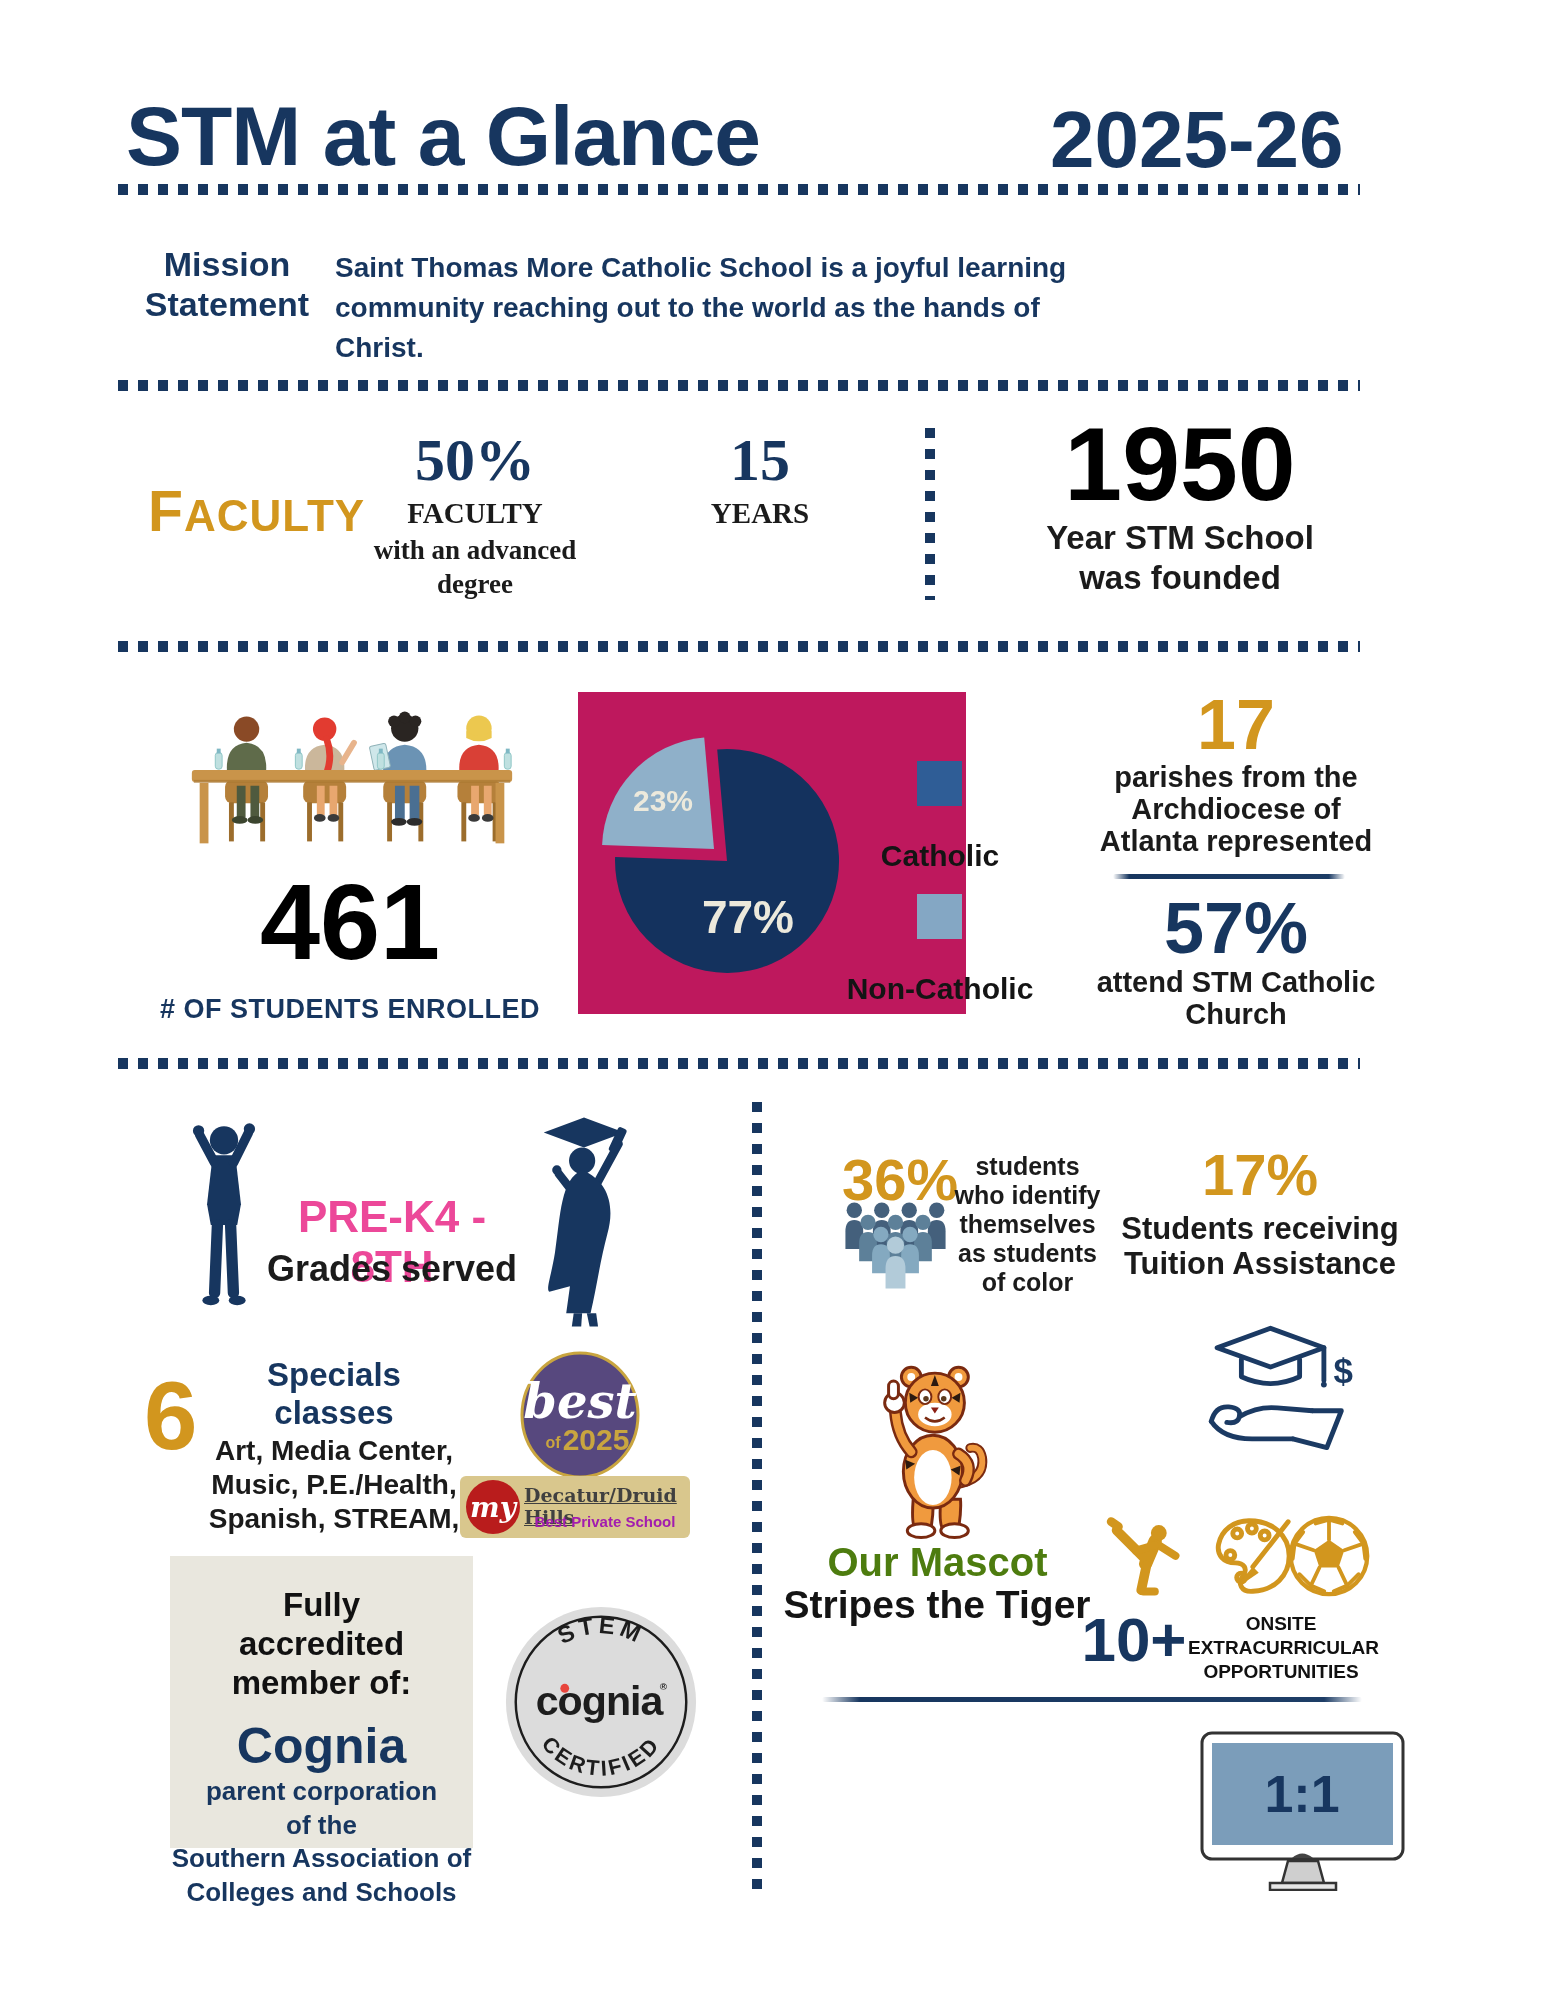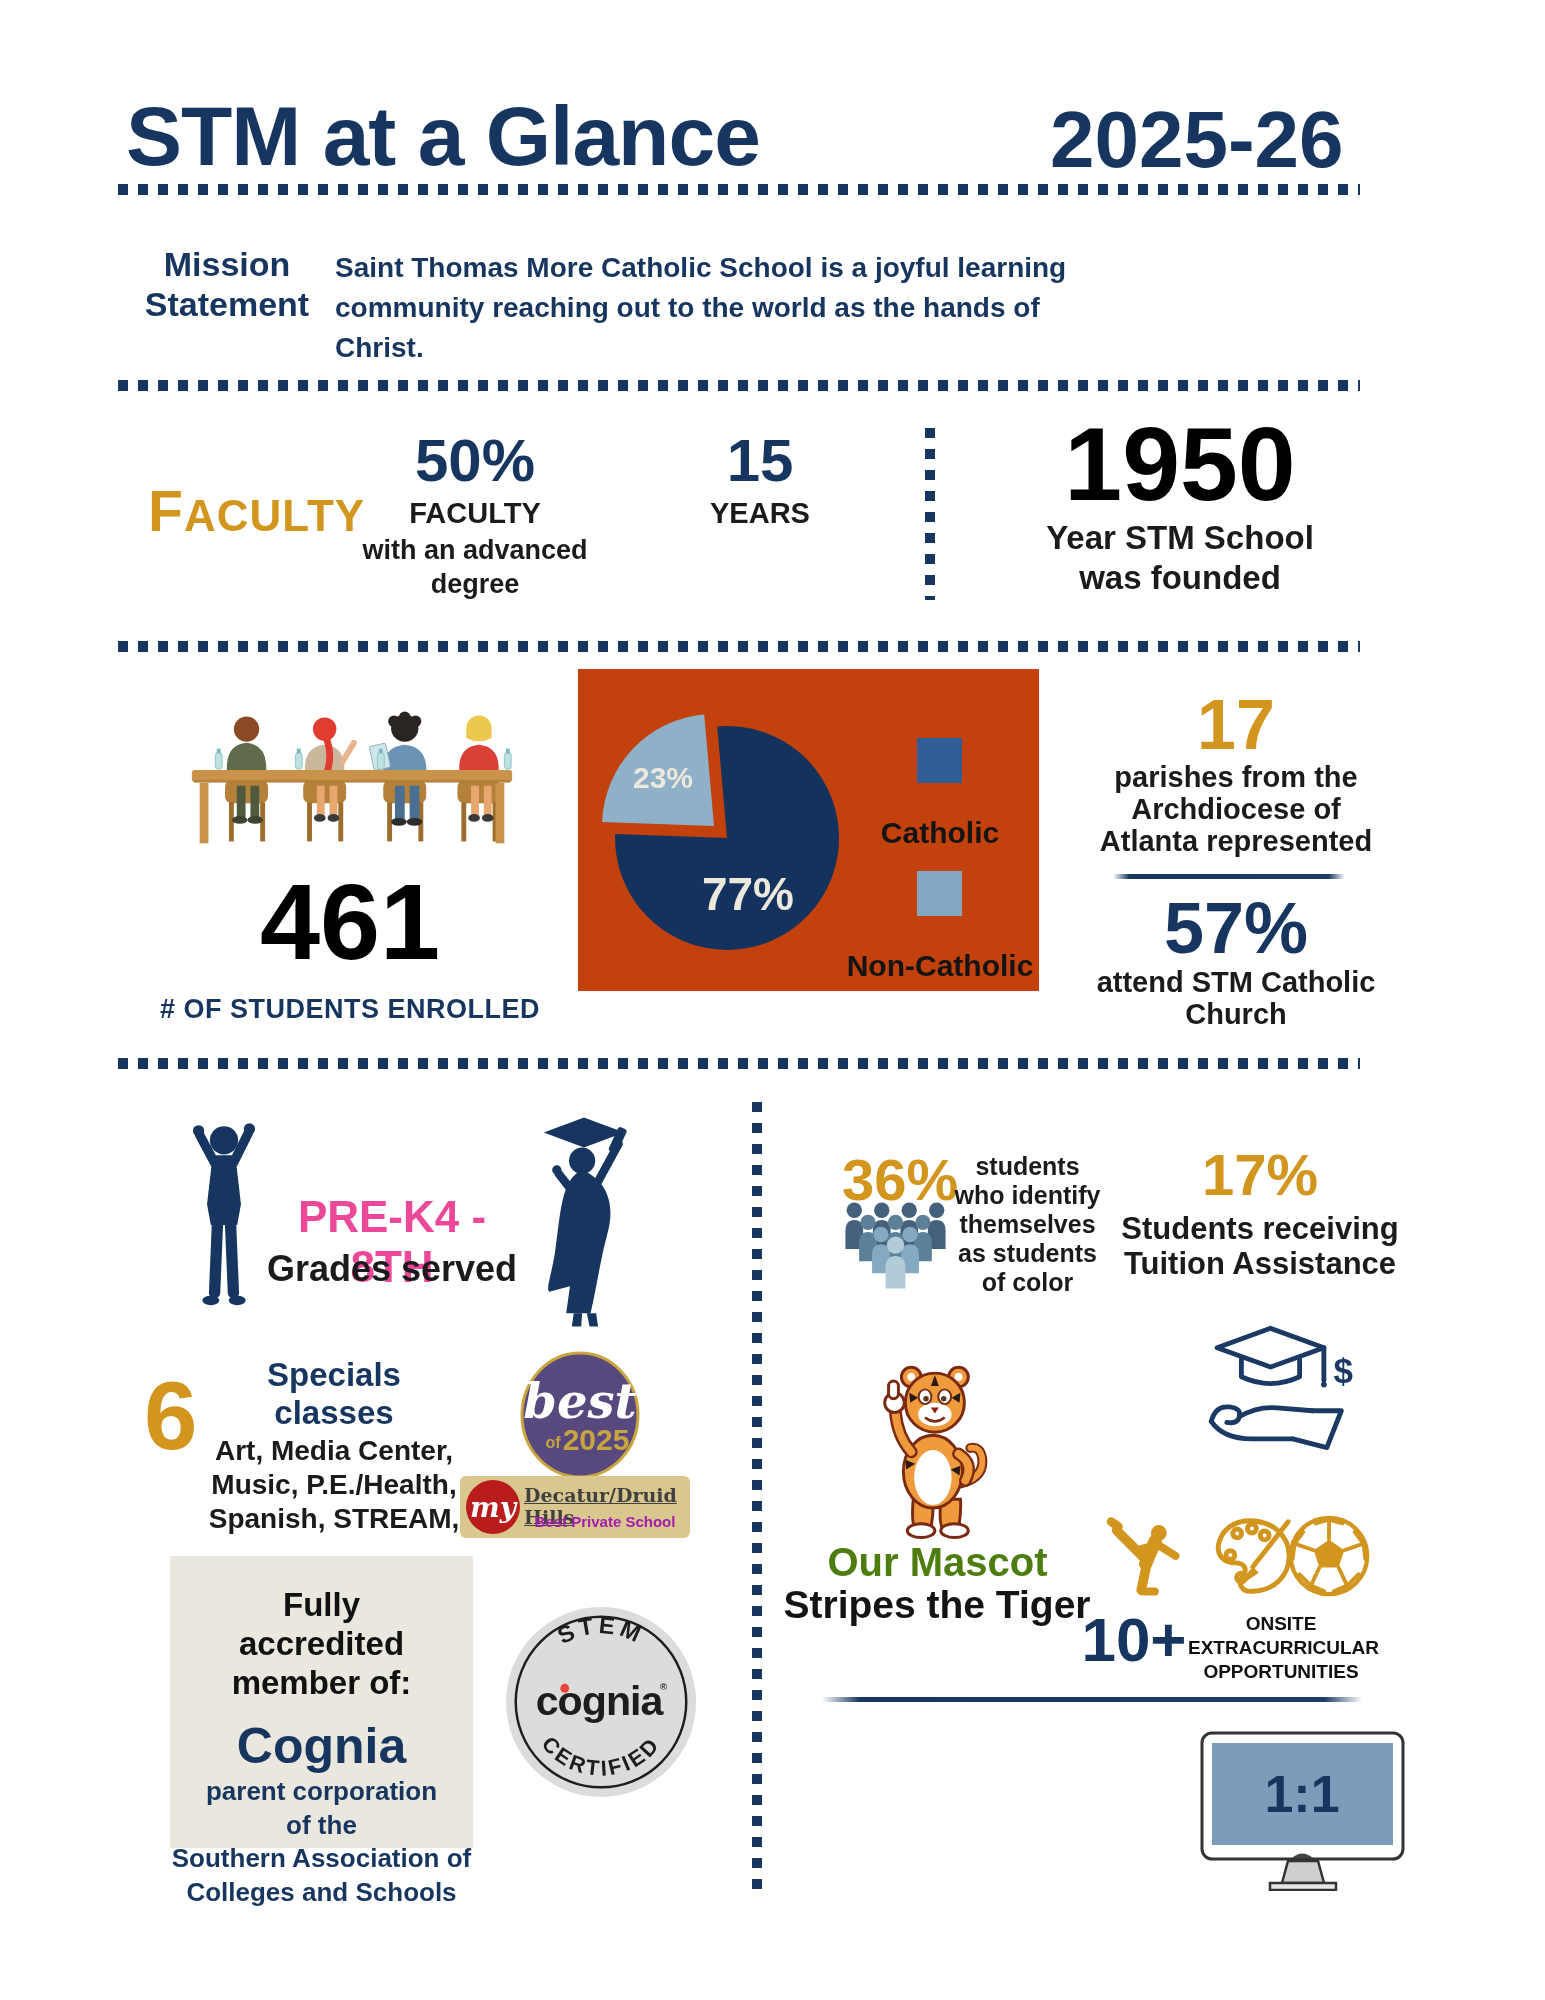--- a/index.html
+++ b/index.html
@@ -24,36 +24,36 @@
   .title{left:126px;top:88px;font-size:84px;letter-spacing:-1px;}
   .year{left:1050px;top:94px;font-size:80px;}
 
   
   .mission-label{left:132px;top:244px;width:190px;font-size:34px;line-height:1.18;}
   .mission-text{left:335px;top:248px;width:750px;font-size:28px;line-height:1.42;}
 
   
   .faculty-label{left:148px;top:478px;font-size:44px;letter-spacing:1px;}
   .faculty-label::first-letter{font-size:1.3em;}
-  .stat{width:260px;}
+  .stat{width:260px;font-family:Liberation Serif, serif;}
   .stat-50{left:345px;top:430px;}
   .stat-15{left:630px;top:430px;}
   .stat .big{font-size:60px;line-height:1.02;color:#17365f;}
   .stat .t1{font-size:29px;margin-top:6px;}
   .stat .t2{font-size:27px;line-height:1.25;margin-top:4px;}
   .vd-faculty{left:925px;top:428px;height:172px;}
   .founded{left:990px;top:412px;width:380px;}
   .founded .big{font-size:104px;line-height:1;}
   .founded .t{font-size:33px;line-height:1.22;margin-top:2px;width:300px;margin-left:40px;}
 
   
   .students-illu{left:186px;top:700px;width:332px;height:150px;}
   .count-461{left:150px;top:868px;width:400px;font-size:108px;line-height:1;}
   .enrolled{left:120px;top:994px;width:460px;font-size:27px;letter-spacing:.5px;}
-  .pie-panel{left:578px;top:669px;width:461px;height:322px;background:#c2410c;}
+  .pie-panel{left:578px;top:692px;width:388px;height:322px;background:#be185d;}
   .pie-lab-min{left:45px;top:92px;width:80px;font-size:30px;color:#ece9dc;}
   .pie-lab-maj{left:110px;top:198px;width:120px;font-size:46px;color:#ece9dc;}
   .leg-sq{position:absolute;width:45px;height:45px;left:339px;}
   .leg-t{position:absolute;font-size:30px;color:#141414;}
   .parishes{left:1080px;top:690px;width:312px;}
   .parishes .big{font-size:70px;line-height:1;}
   .parishes .t{font-size:29px;line-height:1.1;margin-top:2px;}
   .brush-1{left:1113px;top:874px;width:232px;}
   .church{left:1080px;top:892px;width:312px;}
   .church .big{font-size:72px;line-height:1;}

